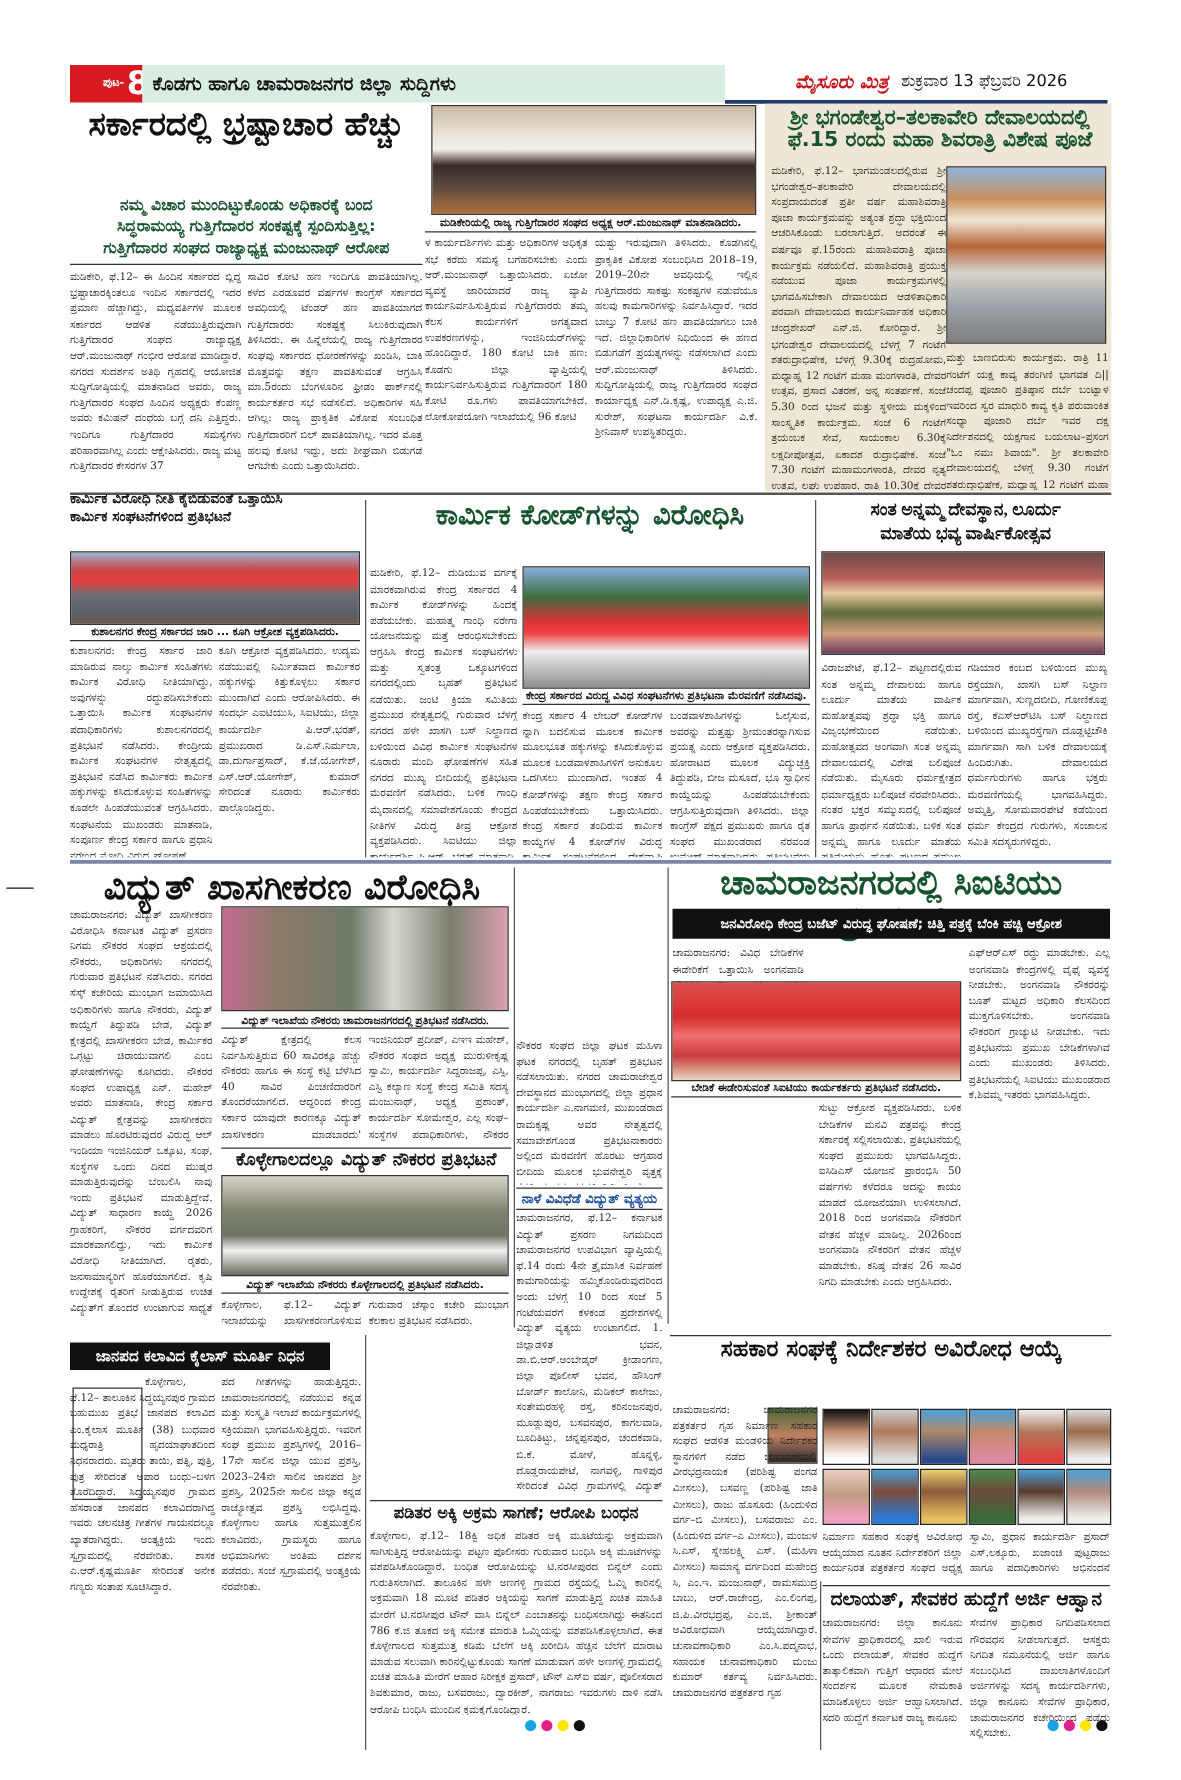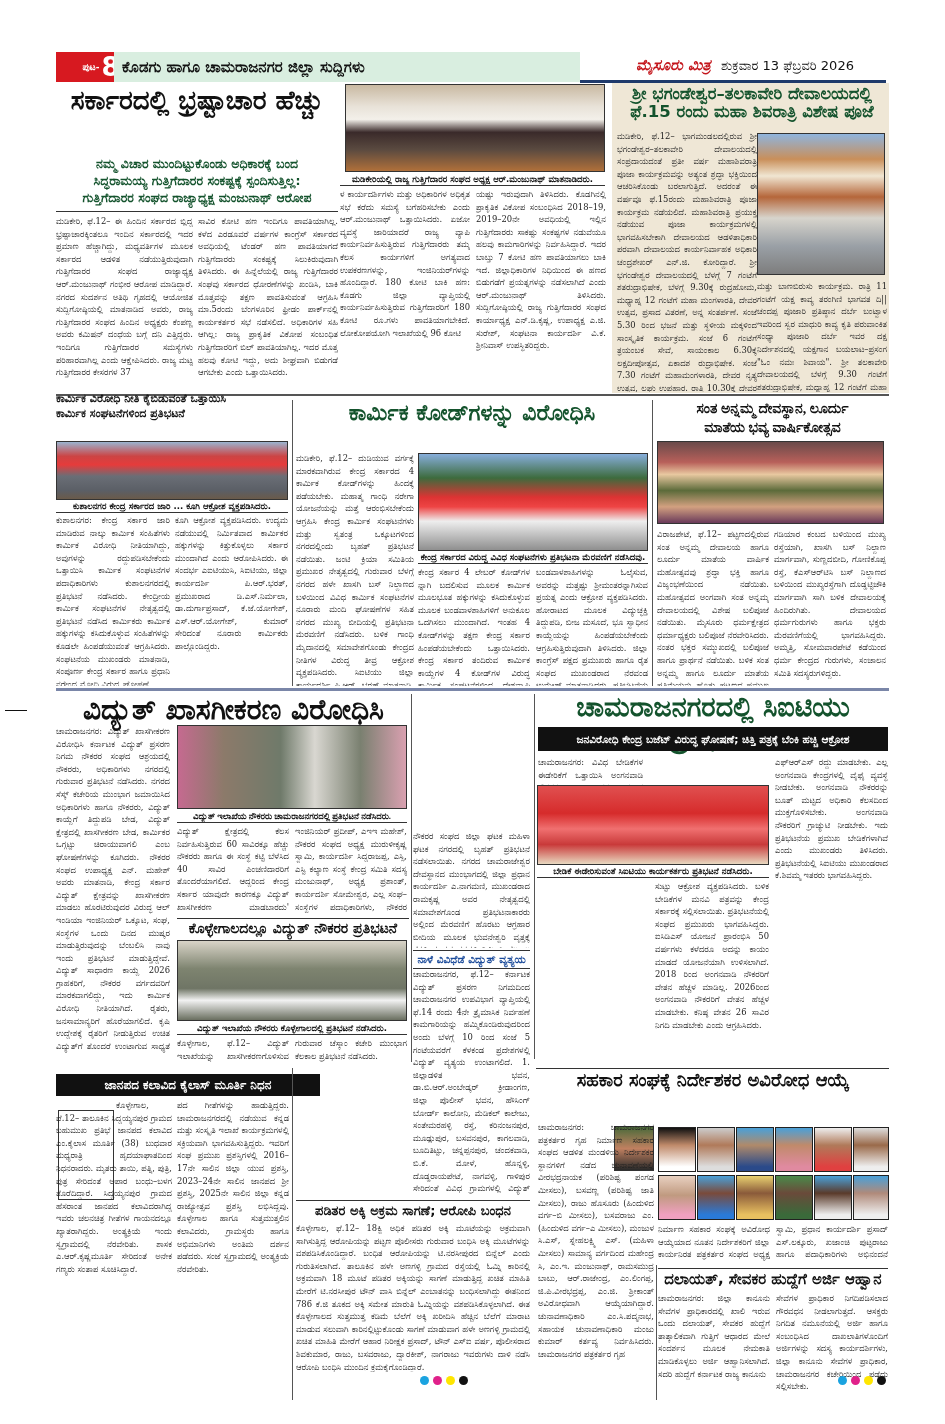--- a/index.html
+++ b/index.html
@@ -129,21 +129,21 @@
 
 <div class="vrule" style="left:534px;top:694px;height:365px;"></div>
 <div class="abs headline-red" style="left:538px;top:692px;width:350px;font-size:27px;text-align:center;">ಚಾಮರಾಜನಗರದಲ್ಲಿ ಸಿಐಟಿಯು ಪ್ರತಿಭಟನೆ</div>
 <div class="abs boxed-black" style="left:538px;top:727px;width:350px;height:24px;font-size:10.5px;display:flex;align-items:center;justify-content:center;">ಜನವಿರೋಧಿ ಕೇಂದ್ರ ಬಜೆಟ್ ವಿರುದ್ಧ ಘೋಷಣೆ; ಚಿತ್ತಿ ಪತ್ರಕ್ಕೆ ಬೆಂಕಿ ಹಚ್ಚಿ ಆಕ್ರೋಶ</div>
 <div class="col body-text" style="left:538px;top:756px;width:105px;height:42px;">ಚಾಮರಾಜನಗರ: ವಿವಿಧ ಬೇಡಿಕೆಗಳ ಈಡೇರಿಕೆಗೆ ಒತ್ತಾಯಿಸಿ ಅಂಗನವಾಡಿ ನೌಕರರ ಅಖಿಲ ಭಾರತ ಸಾರ್ವತ್ರಿಕ ಮುಷ್ಕರ ಬೆಂಬಲಿಸಿ ಕರ್ನಾಟಕ ರಾಜ್ಯ ಅಂಗನವಾಡಿ ನೌಕರರ ಸಂಘ ಸಿಐಟಿಯು ಜಿಲ್ಲಾ ಸಮಿತಿ ವತಿಯಿಂದ</div>
 <div class="photo photo-citu" style="left:537px;top:785px;width:232px;height:80px;"></div>
 <div class="caption" style="left:537px;top:866px;width:232px;">ಬೇಡಿಕೆ ಈಡೇರಿಸುವಂತೆ ಸಿಐಟಿಯು ಕಾರ್ಯಕರ್ತರು ಪ್ರತಿಭಟನೆ ನಡೆಸಿದರು.</div>
 <div class="col body-text" style="left:655px;top:880px;width:114px;height:178px;">ಸುಟ್ಟು ಆಕ್ರೋಶ ವ್ಯಕ್ತಪಡಿಸಿದರು. ಬಳಿಕ ಬೇಡಿಕೆಗಳ ಮನವಿ ಪತ್ರವನ್ನು ಕೇಂದ್ರ ಸರ್ಕಾರಕ್ಕೆ ಸಲ್ಲಿಸಲಾಯಿತು. ಪ್ರತಿಭಟನೆಯಲ್ಲಿ ಸಂಘದ ಪ್ರಮುಖರು ಭಾಗವಹಿಸಿದ್ದರು. ಐಸಿಡಿಎಸ್ ಯೋಜನೆ ಪ್ರಾರಂಭಿಸಿ 50 ವರ್ಷಗಳು ಕಳೆದರೂ ಅದನ್ನು ಕಾಯಂ ಮಾಡದೆ ಯೋಜನೆಯಾಗಿ ಉಳಿಸಲಾಗಿದೆ. 2018 ರಿಂದ ಅಂಗನವಾಡಿ ನೌಕರರಿಗೆ ವೇತನ ಹೆಚ್ಚಳ ಮಾಡಿಲ್ಲ. 2026ರಿಂದ ಅಂಗನವಾಡಿ ನೌಕರರಿಗೆ ವೇತನ ಹೆಚ್ಚಳ ಮಾಡಬೇಕು. ಕನಿಷ್ಠ ವೇತನ 26 ಸಾವಿರ ನಿಗದಿ ಮಾಡಬೇಕು ಎಂದು ಆಗ್ರಹಿಸಿದರು.</div>
 <div class="col body-text" style="left:775px;top:756px;width:113px;height:302px;">ಎಫ್‌ಆರ್‌ಎಸ್ ರದ್ದು ಮಾಡಬೇಕು. ಎಲ್ಲ ಅಂಗನವಾಡಿ ಕೇಂದ್ರಗಳಲ್ಲಿ ವೈಫೈ ವ್ಯವಸ್ಥೆ ನೀಡಬೇಕು. ಅಂಗನವಾಡಿ ನೌಕರರನ್ನು ಬೂತ್ ಮಟ್ಟದ ಅಧಿಕಾರಿ ಕೆಲಸದಿಂದ ಮುಕ್ತಗೊಳಿಸಬೇಕು. ಅಂಗನವಾಡಿ ನೌಕರರಿಗೆ ಗ್ರಾಚ್ಯುಟಿ ನೀಡಬೇಕು. ಇದು ಪ್ರತಿಭಟನೆಯ ಪ್ರಮುಖ ಬೇಡಿಕೆಗಳಾಗಿವೆ ಎಂದು ಮುಖಂಡರು ತಿಳಿಸಿದರು. ಪ್ರತಿಭಟನೆಯಲ್ಲಿ ಸಿಐಟಿಯು ಮುಖಂಡರಾದ ಕೆ.ಶಿವಮ್ಮ ಇತರರು ಭಾಗವಹಿಸಿದ್ದರು.</div>
 
-<div class="abs boxed-black" style="left:56px;top:1074px;width:264px;height:22px;font-size:12px;display:flex;align-items:center;justify-content:center;">ಜಾನಪದ ಕಲಾವಿದ ಕೈಲಾಸ್ ಮೂರ್ತಿ ನಿಧನ</div>
+<div class="abs boxed-black" style="left:56px;top:1074px;width:208px;height:22px;font-size:12px;display:flex;align-items:center;justify-content:center;">ಜಾನಪದ ಕಲಾವಿದ ಕೈಲಾಸ್ ಮೂರ್ತಿ ನಿಧನ</div>
 <div class="photo photo-kailash" style="left:58px;top:1110px;width:56px;height:90px;"></div>
 <div class="col body-text" style="left:56px;top:1099px;width:116px;height:300px;text-indent:60px;">ಕೊಳ್ಳೇಗಾಲ, ಫೆ.12– ತಾಲೂಕಿನ ಸಿದ್ದಯ್ಯನಪುರ ಗ್ರಾಮದ ಬಹುಮುಖ ಪ್ರತಿಭೆ ಜಾನಪದ ಕಲಾವಿದ ಎಂ.ಕೈಲಾಸ ಮೂರ್ತಿ (38) ಬುಧವಾರ ಮಧ್ಯರಾತ್ರಿ ಹೃದಯಾಘಾತದಿಂದ ನಿಧನರಾದರು. ಮೃತರು ತಾಯಿ, ಪತ್ನಿ, ಪುತ್ರಿ, ಪುತ್ರ ಸೇರಿದಂತೆ ಅಪಾರ ಬಂಧು–ಬಳಗ ತೊರೆದಿದ್ದಾರೆ. ಸಿದ್ದಯ್ಯನಪುರ ಗ್ರಾಮದ ಹೆಸರಾಂತ ಜಾನಪದ ಕಲಾವಿದರಾಗಿದ್ದ ಇವರು ಚಲನಚಿತ್ರ ಗೀತೆಗಳ ಗಾಯನದಲ್ಲೂ ಖ್ಯಾತರಾಗಿದ್ದರು. ಅಂತ್ಯಕ್ರಿಯೆ ಇಂದು ಸ್ವಗ್ರಾಮದಲ್ಲಿ ನೆರವೇರಿತು. ಶಾಸಕ ಎ.ಆರ್.ಕೃಷ್ಣಮೂರ್ತಿ ಸೇರಿದಂತೆ ಅನೇಕ ಗಣ್ಯರು ಸಂತಾಪ ಸೂಚಿಸಿದ್ದಾರೆ.</div>
 <div class="col body-text" style="left:177px;top:1099px;width:112px;height:300px;">ಪದ ಗೀತೆಗಳನ್ನು ಹಾಡುತ್ತಿದ್ದರು. ಚಾಮರಾಜನಗರದಲ್ಲಿ ನಡೆಯುವ ಕನ್ನಡ ಮತ್ತು ಸಂಸ್ಕೃತಿ ಇಲಾಖೆ ಕಾರ್ಯಕ್ರಮಗಳಲ್ಲಿ ಸಕ್ರಿಯವಾಗಿ ಭಾಗವಹಿಸುತ್ತಿದ್ದರು. ಇವರಿಗೆ ಸಂಘ ಪ್ರಮುಖ ಪ್ರಶಸ್ತಿಗಳಲ್ಲಿ 2016–17ನೇ ಸಾಲಿನ ಜಿಲ್ಲಾ ಯುವ ಪ್ರಶಸ್ತಿ, 2023–24ನೇ ಸಾಲಿನ ಜಾನಪದ ಶ್ರೀ ಪ್ರಶಸ್ತಿ, 2025ನೇ ಸಾಲಿನ ಜಿಲ್ಲಾ ಕನ್ನಡ ರಾಜ್ಯೋತ್ಸವ ಪ್ರಶಸ್ತಿ ಲಭಿಸಿದ್ದವು. ಕೊಳ್ಳೇಗಾಲ ಹಾಗೂ ಸುತ್ತಮುತ್ತಲಿನ ಕಲಾವಿದರು, ಗ್ರಾಮಸ್ಥರು ಹಾಗೂ ಅಭಿಮಾನಿಗಳು ಅಂತಿಮ ದರ್ಶನ ಪಡೆದರು. ಸಂಜೆ ಸ್ವಗ್ರಾಮದಲ್ಲಿ ಅಂತ್ಯಕ್ರಿಯೆ ನೆರವೇರಿತು.</div>
 <div class="vrule" style="left:292px;top:1068px;height:332px;"></div>
 
 <div class="abs headline-black" style="left:296px;top:1200px;width:234px;font-size:13px;text-align:center;border-top:1px solid #333;padding-top:3px;">ಪಡಿತರ ಅಕ್ಕಿ ಅಕ್ರಮ ಸಾಗಣೆ; ಆರೋಪಿ ಬಂಧನ</div>
 <div class="col body-text" style="left:296px;top:1222px;width:234px;height:150px;">ಕೊಳ್ಳೇಗಾಲ, ಫೆ.12– 18ಕ್ವಿ ಅಧಿಕ ಪಡಿತರ ಅಕ್ಕಿ ಮೂಟೆಯನ್ನು ಅಕ್ರಮವಾಗಿ ಸಾಗಿಸುತ್ತಿದ್ದ ಆರೋಪಿಯನ್ನು ಪಟ್ಟಣ ಪೊಲೀಸರು ಗುರುವಾರ ಬಂಧಿಸಿ ಅಕ್ಕಿ ಮೂಟೆಗಳನ್ನು ವಶಪಡಿಸಿಕೊಂಡಿದ್ದಾರೆ. ಬಂಧಿತ ಆರೋಪಿಯನ್ನು ಟಿ.ನರಸೀಪುರದ ಬಿನ್ನೆಲ್ ಎಂದು ಗುರುತಿಸಲಾಗಿದೆ. ತಾಲೂಕಿನ ಹಳೇ ಅಣಗಳ್ಳಿ ಗ್ರಾಮದ ರಸ್ತೆಯಲ್ಲಿ ಓಮ್ನಿ ಕಾರಿನಲ್ಲಿ ಅಕ್ರಮವಾಗಿ 18 ಮೂಟೆ ಪಡಿತರ ಅಕ್ಕಿಯನ್ನು ಸಾಗಣೆ ಮಾಡುತ್ತಿದ್ದ ಖಚಿತ ಮಾಹಿತಿ ಮೇರೆಗೆ ಟಿ.ನರಸೀಪುರ ಟೌನ್ ವಾಸಿ ಬಿನ್ನೆಲ್ ಎಂಬಾತನನ್ನು ಬಂಧಿಸಲಾಗಿದ್ದು ಈತನಿಂದ 786 ಕೆ.ಜಿ ತೂಕದ ಅಕ್ಕಿ ಸಮೇತ ಮಾರುತಿ ಓಮ್ನಿಯನ್ನು ವಶಪಡಿಸಿಕೊಳ್ಳಲಾಗಿದೆ. ಈತ ಕೊಳ್ಳೇಗಾಲದ ಸುತ್ತಮುತ್ತ ಕಡಿಮೆ ಬೆಲೆಗೆ ಅಕ್ಕಿ ಖರೀದಿಸಿ ಹೆಚ್ಚಿನ ಬೆಲೆಗೆ ಮಾರಾಟ ಮಾಡುವ ಸಲುವಾಗಿ ಕಾರಿನಲ್ಲಿಟ್ಟುಕೊಂಡು ಸಾಗಣೆ ಮಾಡುವಾಗ ಹಳೇ ಅಣಗಳ್ಳಿ ಗ್ರಾಮದಲ್ಲಿ ಖಚಿತ ಮಾಹಿತಿ ಮೇರೆಗೆ ಆಹಾರ ನಿರೀಕ್ಷಕ ಪ್ರಸಾದ್, ಟೌನ್ ಎಸ್‌ಐ ವರ್ಷ, ಪೊಲೀಸರಾದ ಶಿವಕುಮಾರ, ರಾಜು, ಬಸವರಾಜು, ದ್ವಾರಕೀಶ್, ನಾಗರಾಜು ಇವರುಗಳು ದಾಳಿ ನಡೆಸಿ ಆರೋಪಿ ಬಂಧಿಸಿ ಮುಂದಿನ ಕ್ರಮಕೈಗೊಂಡಿದ್ದಾರೆ.</div>
 
 <div class="hrule" style="left:536px;top:1068px;width:353px;height:1px;background:#333;"></div>
 <div class="abs headline-black" style="left:538px;top:1070px;width:350px;font-size:18px;text-align:center;line-height:1.15;">

